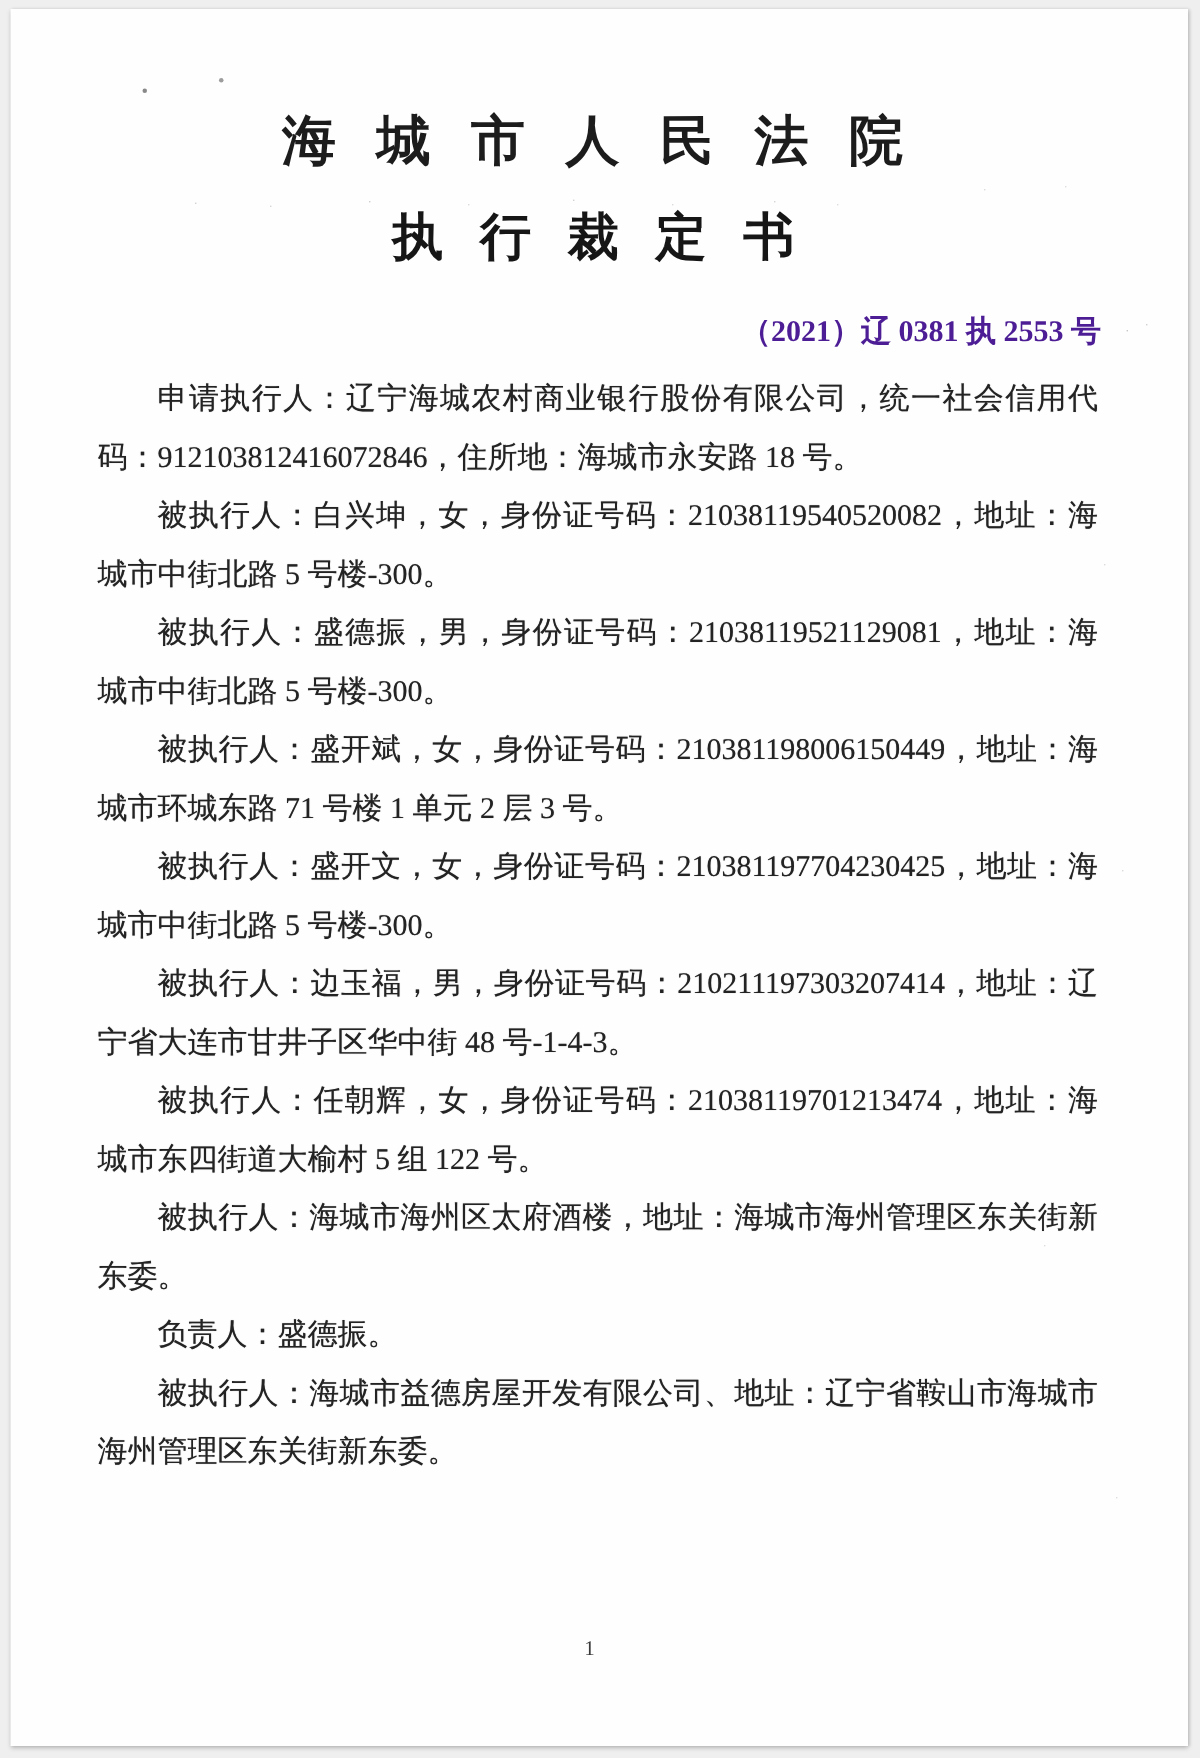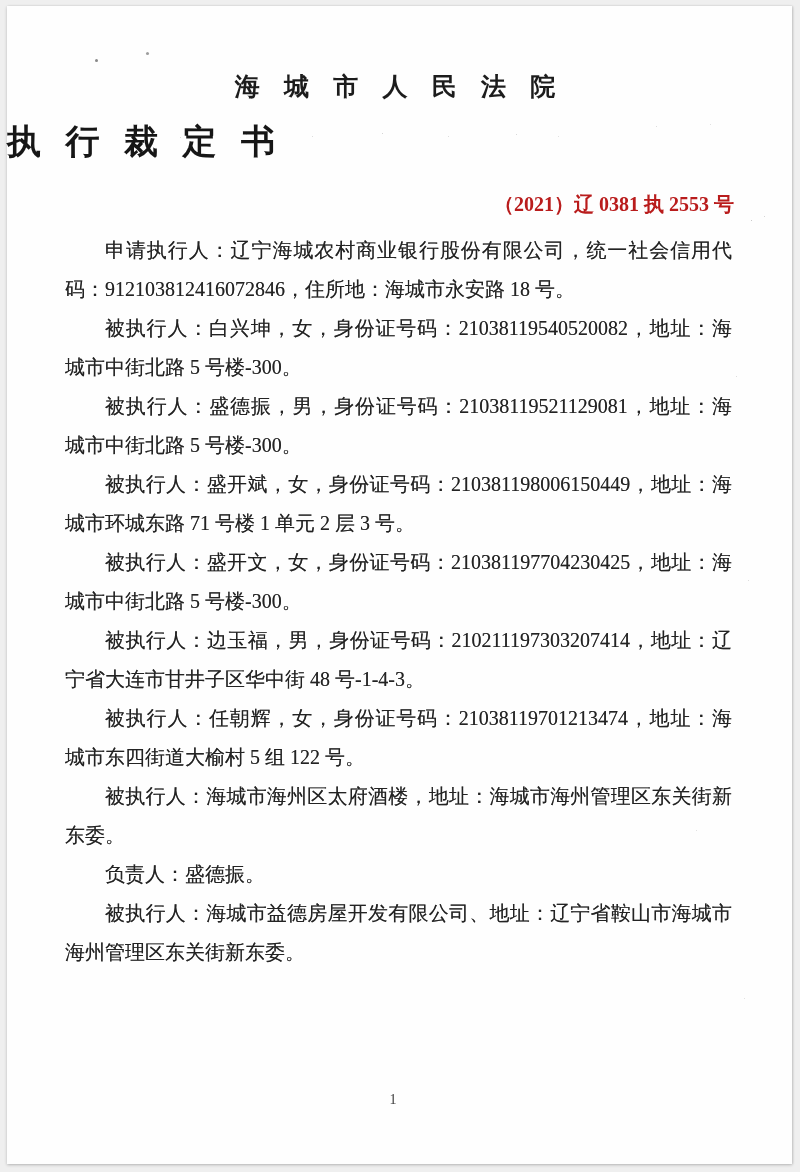--- a/index.html
+++ b/index.html
@@ -17,41 +17,41 @@
     top: 6px;
     width: 785px;
     height: 1158px;
     background: #fefefe;
     box-shadow: 0 1px 3px rgba(0,0,0,0.22), 1px 0 2px rgba(0,0,0,0.10);
     color: #222;
   }
   .court-name {
     margin: 64px 0 0 0;
     text-align: center;
-    font-size: 25px;
+    font-size: 36px;
     font-weight: 700;
     letter-spacing: 9px;
     color: #1c1c1c;
     white-space: nowrap;
   }
   .doc-type {
     margin: 16px 0 0 0;
-    text-align: left;
+    text-align: center;
     font-size: 34px;
     font-weight: 700;
     letter-spacing: 8px;
     color: #161616;
     white-space: nowrap;
   }
   .case-number {
     margin: 26px 58px 0 0;
     text-align: right;
     font-size: 20px;
     font-weight: 600;
-    color: #b91c1c;
+    color: #4c1d95;
   }
   .doc-body {
     margin: 13px 60px 0 58px;
     font-size: 20px;
     line-height: 39px;
     text-align: justify;
     color: #232323;
   }
   .doc-body p {
     margin: 0;

